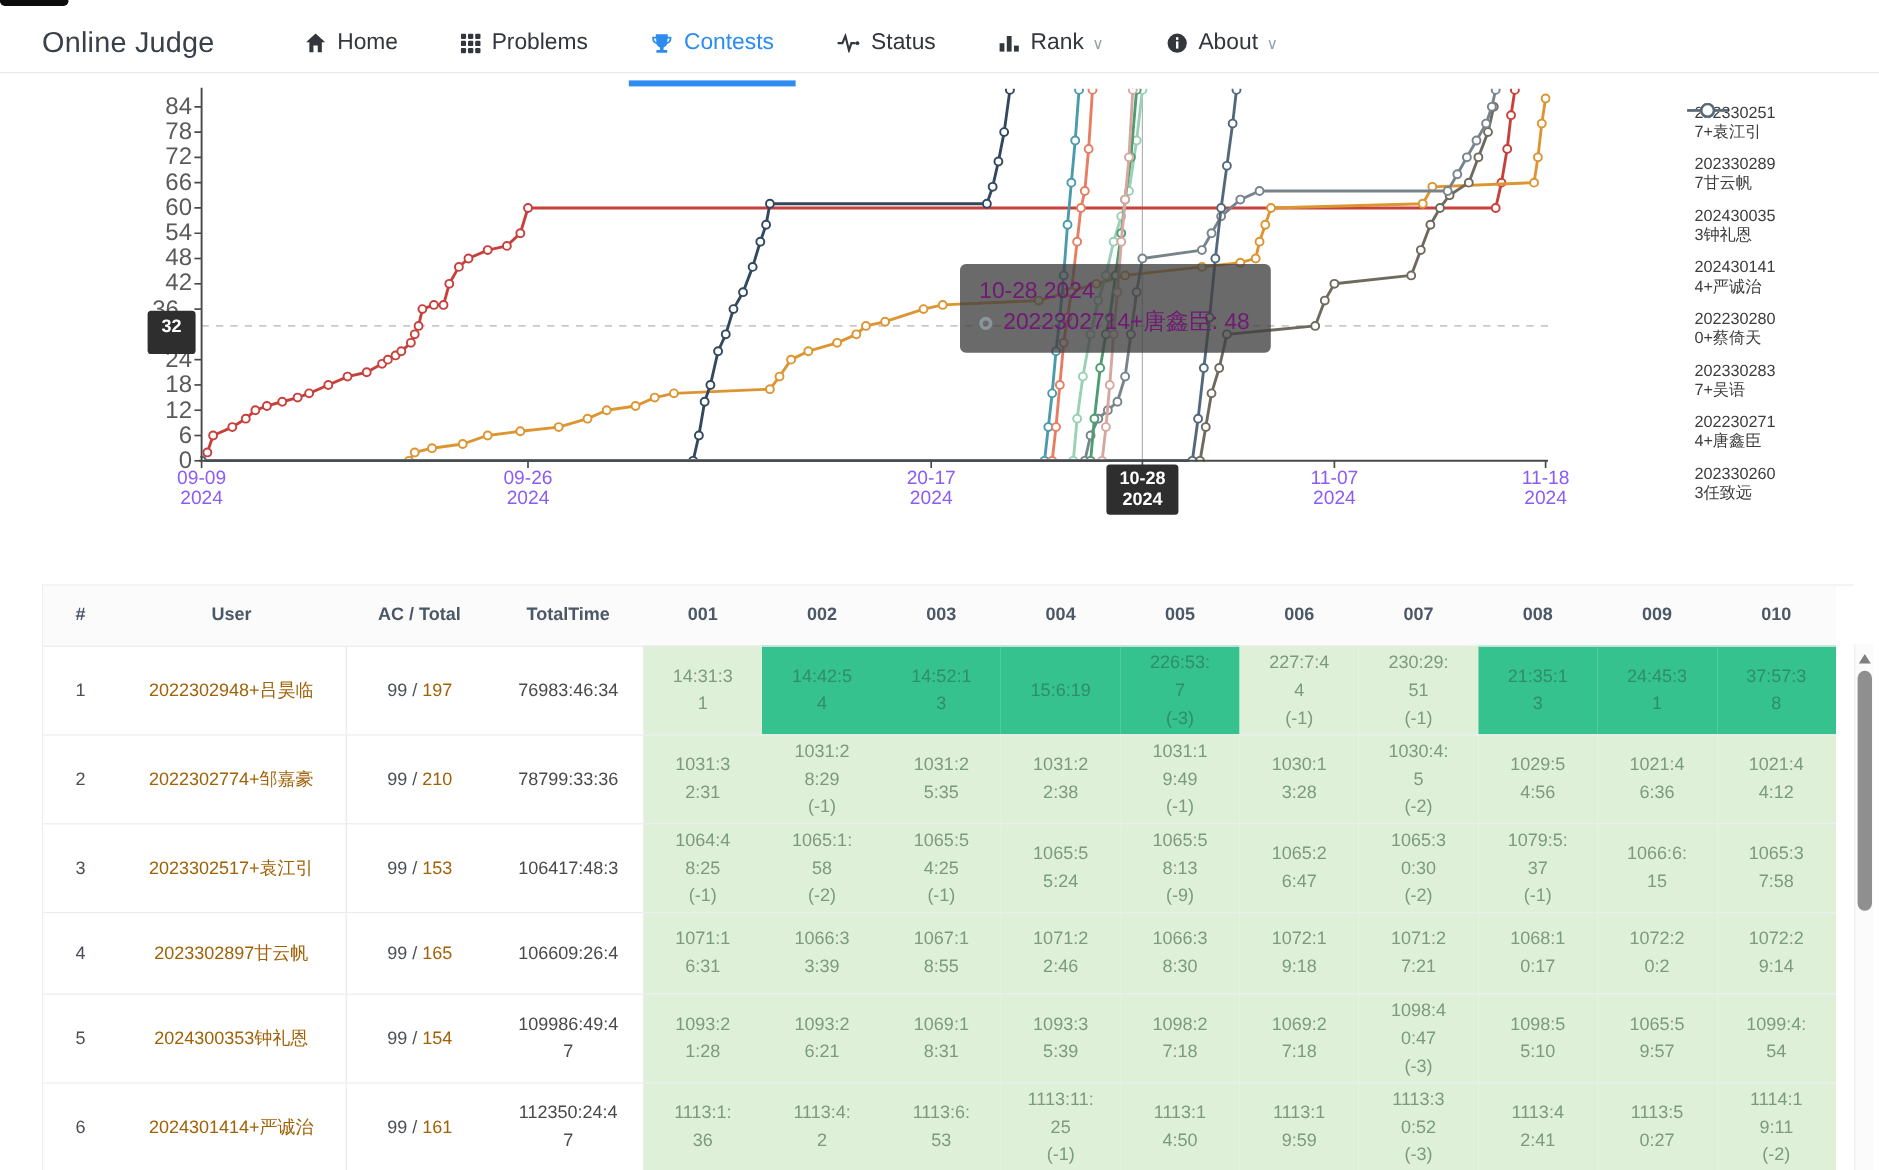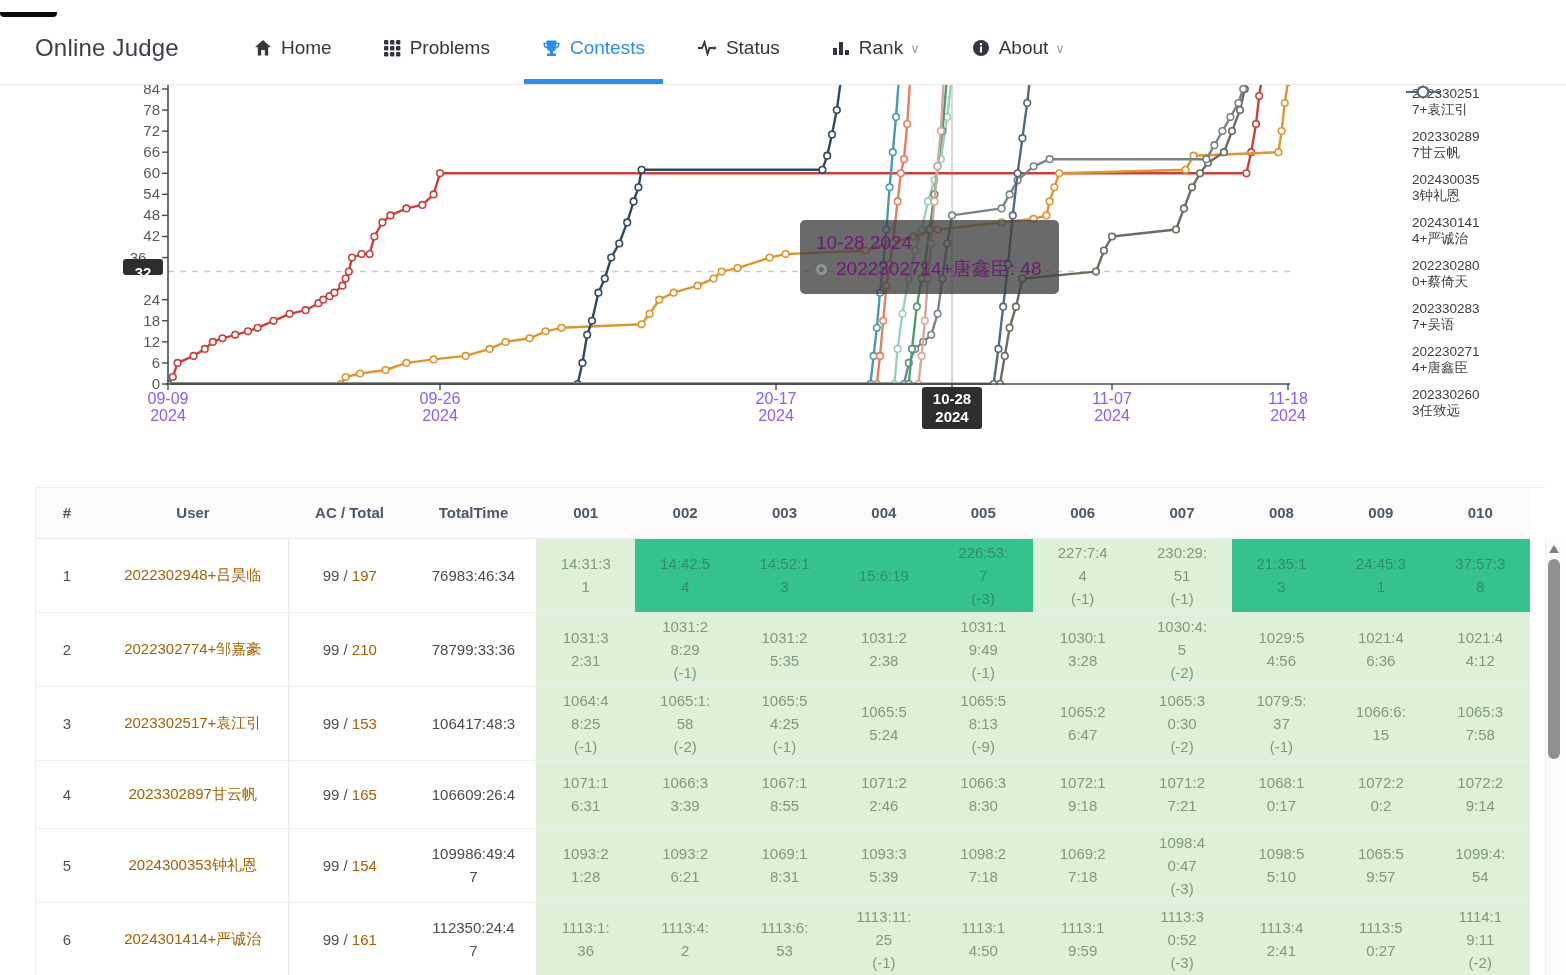--- a/index.html
+++ b/index.html
@@ -1,41 +1,41 @@
 <!DOCTYPE html>
 <html><head>
 <meta charset="utf-8">
 <style>
   * { margin:0; padding:0; box-sizing:border-box; }
   html,body { width:1566px; height:975px; overflow:hidden; background:#fff;
     font-family:"Liberation Sans", sans-serif; color:#333; }
 
   
-  .header { position:absolute; left:0; top:12px; width:1566px; height:73px; background:#fff;
+  .header { position:absolute; left:0; top:0; width:1566px; height:61px; background:#fff;
     border-bottom:1px solid #e8e8e8; z-index:30; }
   .top-sliver { position:absolute; left:0; top:0; width:57px; height:5px; background:#0c0c0c;
     border-radius:0 0 4px 4px; }
   .logo { position:absolute; left:35px; top:22px; font-size:24px; color:#3a4049; letter-spacing:.2px; }
   .nav { position:absolute; left:228px; top:0; height:72px; display:flex; align-items:center; }
   .nav-item { position:relative; height:72px; display:flex; align-items:center; gap:9px;
     padding:0 26px; font-size:19px; color:#33373d; cursor:pointer; }
   .nav-item svg { display:block; }
   .nav-item.active { color:#2d8cf0; }
   .nav-item.active::after { content:""; position:absolute; left:8px; right:8px; bottom:0;
     height:5px; background:#2d8cf0; }
   .chev { font-size:13px; color:#9aa0a8; margin-left:-2px; }
 
   
   .chart { position:absolute; left:0; top:73px; width:1566px; height:392px; background:#fff; }
   .chart svg { position:absolute; left:0; top:0; }
-  .ylab { position:absolute; width:44px; text-align:right; font-size:15px; color:#5a5a5a; line-height:18px; }
+  .ylab { position:absolute; width:44px; text-align:right; font-size:20px; color:#5a5a5a; line-height:18px; }
   .xlab { position:absolute; width:90px; text-align:center; font-size:16px; color:#8b5cf6; line-height:17px; top:317px; }
   .axis-pointer { position:absolute; background:#2e2e2e; color:#fff; border-radius:3px;
     font-size:15px; font-weight:bold; text-align:center; }
-  .yp { left:123px; top:186px; width:40px; height:16px; line-height:28px; }
+  .yp { left:123px; top:186px; width:40px; height:36px; line-height:28px; }
   .xp { top:314px; width:60px; padding:3px 0; line-height:18px; }
   .tooltip { position:absolute; left:800px; top:147px; background:rgba(64,64,64,.78);
     border-radius:5px; padding:10px 18px 12px 16px; color:#701a75; font-size:19px; line-height:26px; z-index:5; }
   .tooltip .trow { display:flex; align-items:center; gap:9px; }
   .tooltip .tdot { width:11px; height:11px; border-radius:50%; border:3px solid #8b959c;
     background:rgba(64,64,64,0); }
   .legend { position:absolute; left:1406px; top:12px; width:156px; }
   .lg-item { display:flex; align-items:center; gap:6px; height:33px; margin-bottom:10px; cursor:pointer; }
   .lg-text { font-size:13.5px; line-height:16px; color:#3c3c3c; }
 

